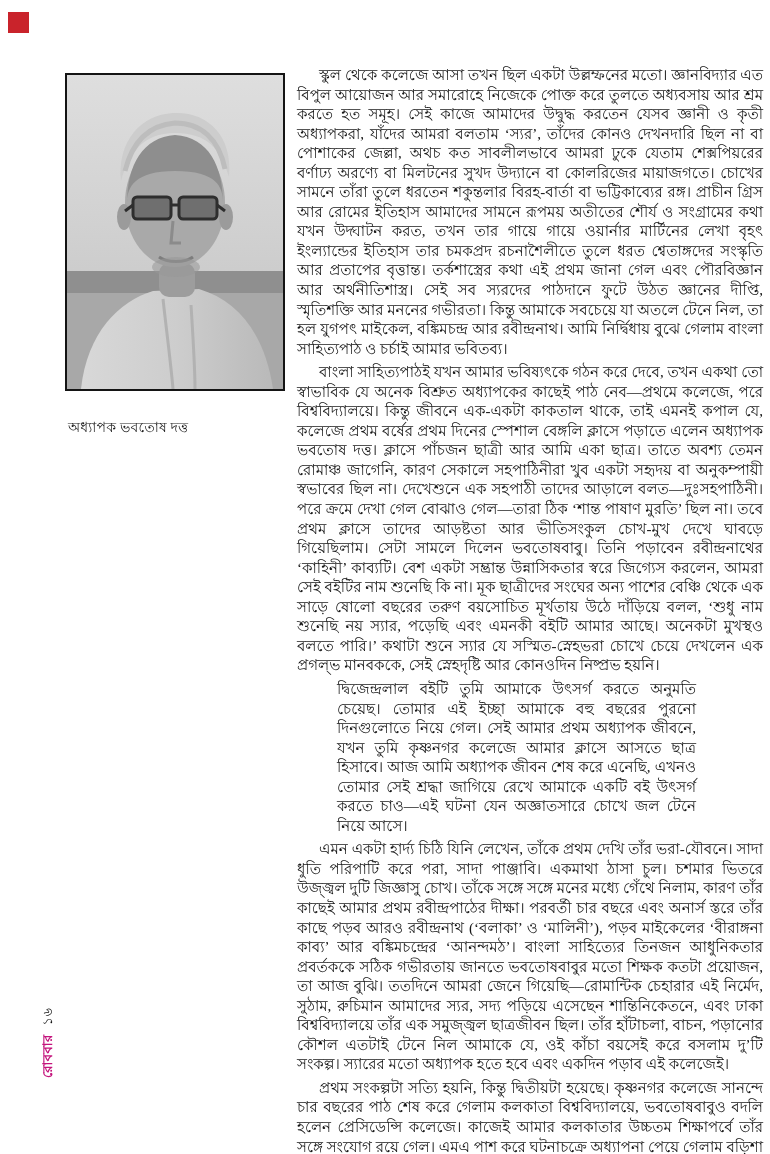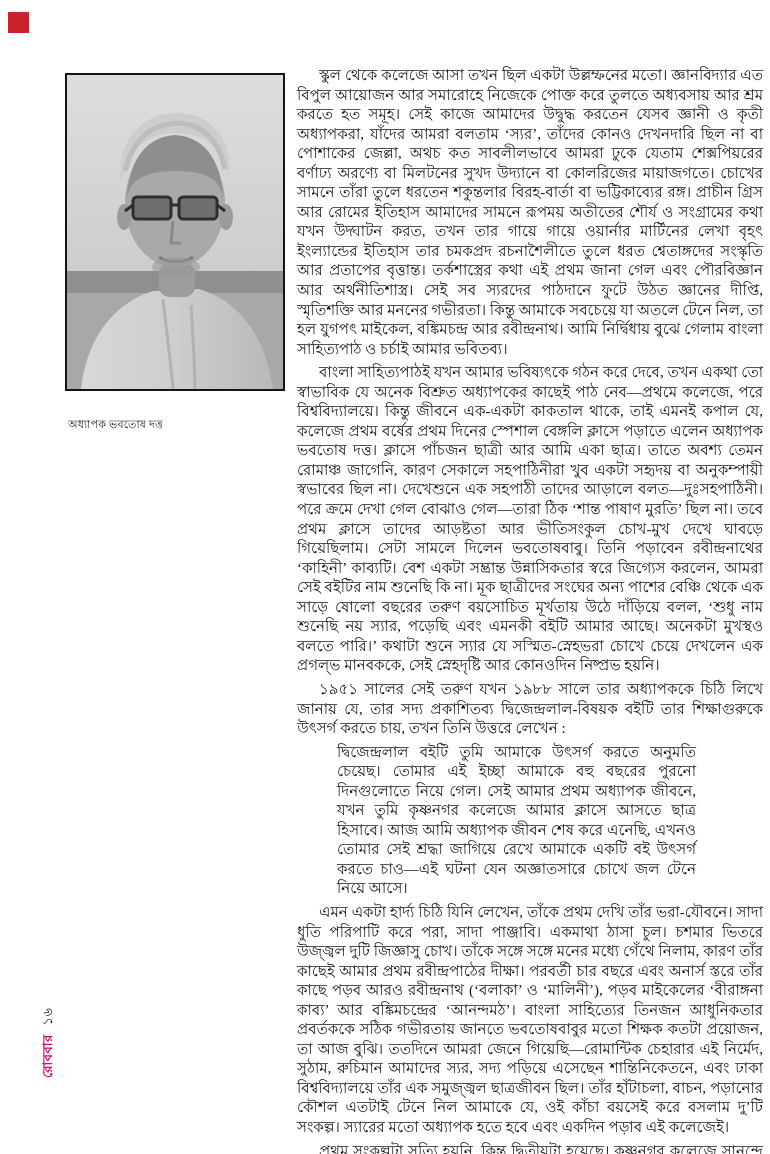--- a/index.html
+++ b/index.html
@@ -20,21 +20,21 @@
   
   .photo-frame{
     position:absolute;left:65px;top:73px;
     width:216px;height:314px;
     border:2px solid #141414;
     background:#d9d9d9;
   }
   .photo-frame svg{display:block;width:100%;height:100%;}
   .photo-caption{
     position:absolute;left:68px;top:416px;
-    font-size:11px;color:#1c1c1c;
+    font-size:14px;color:#1c1c1c;
     letter-spacing:.2px;
     font-family:"Liberation Serif","DejaVu Serif",serif;
   }
   
   .article{
     position:absolute;left:293px;top:62px;
     width:474px;
     font-size:15px;line-height:19.55px;
     text-align:justify;
   }
@@ -106,21 +106,20 @@
       <path d="M92 182 C100 188 118 188 126 182" fill="none" stroke="#7d7d7d" stroke-width="3"></path>
       <ellipse cx="109" cy="192" rx="24" ry="10" fill="#989898" opacity="0.55"></ellipse>
     </svg>
   </div>
 
   <div class="photo-caption">অধ্যাপক ভবতোষ দত্ত</div>
 
   <div class="article">
     <p>স্কুল থেকে কলেজে আসা তখন ছিল একটা উল্লম্ফনের মতো। জ্ঞানবিদ্যার এত বিপুল আয়োজন আর সমারোহে নিজেকে পোক্ত করে তুলতে অধ্যবসায় আর শ্রম করতে হত সমূহ। সেই কাজে আমাদের উদ্বুদ্ধ করতেন যেসব জ্ঞানী ও কৃতী অধ্যাপকরা, যাঁদের আমরা বলতাম ‘স্যর’, তাঁদের কোনও দেখনদারি ছিল না বা পোশাকের জেল্লা, অথচ কত সাবলীলভাবে আমরা ঢুকে যেতাম শেক্সপিয়রের বর্ণাঢ্য অরণ্যে বা মিলটনের সুখদ উদ্যানে বা কোলরিজের মায়াজগতে। চোখের সামনে তাঁরা তুলে ধরতেন শকুন্তলার বিরহ-বার্তা বা ভট্টিকাব্যের রঙ্গ। প্রাচীন গ্রিস আর রোমের ইতিহাস আমাদের সামনে রূপময় অতীতের শৌর্য ও সংগ্রামের কথা যখন উদ্ঘাটন করত, তখন তার গায়ে গায়ে ওয়ার্নার মার্টিনের লেখা বৃহৎ ইংল্যান্ডের ইতিহাস তার চমকপ্রদ রচনাশৈলীতে তুলে ধরত শ্বেতাঙ্গদের সংস্কৃতি আর প্রতাপের বৃত্তান্ত। তর্কশাস্ত্রের কথা এই প্রথম জানা গেল এবং পৌরবিজ্ঞান আর অর্থনীতিশাস্ত্র। সেই সব স্যরদের পাঠদানে ফুটে উঠত জ্ঞানের দীপ্তি, স্মৃতিশক্তি আর মননের গভীরতা। কিন্তু আমাকে সবচেয়ে যা অতলে টেনে নিল, তা হল যুগপৎ মাইকেল, বঙ্কিমচন্দ্র আর রবীন্দ্রনাথ। আমি নির্দ্বিধায় বুঝে গেলাম বাংলা সাহিত্যপাঠ ও চর্চাই আমার ভবিতব্য।</p>
     <p>বাংলা সাহিত্যপাঠই যখন আমার ভবিষ্যৎকে গঠন করে দেবে, তখন একথা তো স্বাভাবিক যে অনেক বিশ্রুত অধ্যাপকের কাছেই পাঠ নেব—প্রথমে কলেজে, পরে বিশ্ববিদ্যালয়ে। কিন্তু জীবনে এক-একটা কাকতাল থাকে, তাই এমনই কপাল যে, কলেজে প্রথম বর্ষের প্রথম দিনের স্পেশাল বেঙ্গলি ক্লাসে পড়াতে এলেন অধ্যাপক ভবতোষ দত্ত। ক্লাসে পাঁচজন ছাত্রী আর আমি একা ছাত্র। তাতে অবশ্য তেমন রোমাঞ্চ জাগেনি, কারণ সেকালে সহপাঠিনীরা খুব একটা সহৃদয় বা অনুকম্পায়ী স্বভাবের ছিল না। দেখেশুনে এক সহপাঠী তাদের আড়ালে বলত—দুঃসহপাঠিনী। পরে ক্রমে দেখা গেল বোঝাও গেল—তারা ঠিক ‘শান্ত পাষাণ মুরতি’ ছিল না। তবে প্রথম ক্লাসে তাদের আড়ষ্টতা আর ভীতিসংকুল চোখ-মুখ দেখে ঘাবড়ে গিয়েছিলাম। সেটা সামলে দিলেন ভবতোষবাবু। তিনি পড়াবেন রবীন্দ্রনাথের ‘কাহিনী’ কাব্যটি। বেশ একটা সম্ভ্রান্ত উন্নাসিকতার স্বরে জিগ্যেস করলেন, আমরা সেই বইটির নাম শুনেছি কি না। মূক ছাত্রীদের সংঘের অন্য পাশের বেঞ্চি থেকে এক সাড়ে ষোলো বছরের তরুণ বয়সোচিত মূর্খতায় উঠে দাঁড়িয়ে বলল, ‘শুধু নাম শুনেছি নয় স্যার, পড়েছি এবং এমনকী বইটি আমার আছে। অনেকটা মুখস্থও বলতে পারি।’ কথাটা শুনে স্যার যে সস্মিত-স্নেহভরা চোখে চেয়ে দেখলেন এক প্রগল্ভ মানবককে, সেই স্নেহদৃষ্টি আর কোনওদিন নিষ্প্রভ হয়নি।</p>
-    <p>১৯৫১ সালের সেই তরুণ যখন ১৯৮৮ সালে তার অধ্যাপককে চিঠি লিখে জানায় যে, তার সদ্য প্রকাশিতব্য দ্বিজেন্দ্রলাল-বিষয়ক বইটি তার শিক্ষাগুরুকে উৎসর্গ করতে চায়, তখন তিনি উত্তরে লেখেন :</p>
     <div class="quote">দ্বিজেন্দ্রলাল বইটি তুমি আমাকে উৎসর্গ করতে অনুমতি চেয়েছ। তোমার এই ইচ্ছা আমাকে বহু বছরের পুরনো দিনগুলোতে নিয়ে গেল। সেই আমার প্রথম অধ্যাপক জীবনে, যখন তুমি কৃষ্ণনগর কলেজে আমার ক্লাসে আসতে ছাত্র হিসাবে। আজ আমি অধ্যাপক জীবন শেষ করে এনেছি, এখনও তোমার সেই শ্রদ্ধা জাগিয়ে রেখে আমাকে একটি বই উৎসর্গ করতে চাও—এই ঘটনা যেন অজ্ঞাতসারে চোখে জল টেনে নিয়ে আসে।</div>
     <p>এমন একটা হার্দ্য চিঠি যিনি লেখেন, তাঁকে প্রথম দেখি তাঁর ভরা-যৌবনে। সাদা ধুতি পরিপাটি করে পরা, সাদা পাঞ্জাবি। একমাথা ঠাসা চুল। চশমার ভিতরে উজ্জ্বল দুটি জিজ্ঞাসু চোখ। তাঁকে সঙ্গে সঙ্গে মনের মধ্যে গেঁথে নিলাম, কারণ তাঁর কাছেই আমার প্রথম রবীন্দ্রপাঠের দীক্ষা। পরবর্তী চার বছরে এবং অনার্স স্তরে তাঁর কাছে পড়ব আরও রবীন্দ্রনাথ (‘বলাকা’ ও ‘মালিনী’), পড়ব মাইকেলের ‘বীরাঙ্গনা কাব্য’ আর বঙ্কিমচন্দ্রের ‘আনন্দমঠ’। বাংলা সাহিত্যের তিনজন আধুনিকতার প্রবর্তককে সঠিক গভীরতায় জানতে ভবতোষবাবুর মতো শিক্ষক কতটা প্রয়োজন, তা আজ বুঝি। ততদিনে আমরা জেনে গিয়েছি—রোমান্টিক চেহারার এই নির্মেদ, সুঠাম, রুচিমান আমাদের স্যর, সদ্য পড়িয়ে এসেছেন শান্তিনিকেতনে, এবং ঢাকা বিশ্ববিদ্যালয়ে তাঁর এক সমুজ্জ্বল ছাত্রজীবন ছিল। তাঁর হাঁটাচলা, বাচন, পড়ানোর কৌশল এতটাই টেনে নিল আমাকে যে, ওই কাঁচা বয়সেই করে বসলাম দু’টি সংকল্প। স্যারের মতো অধ্যাপক হতে হবে এবং একদিন পড়াব এই কলেজেই।</p>
     <p>প্রথম সংকল্পটা সত্যি হয়নি, কিন্তু দ্বিতীয়টা হয়েছে। কৃষ্ণনগর কলেজে সানন্দে চার বছরের পাঠ শেষ করে গেলাম কলকাতা বিশ্ববিদ্যালয়ে, ভবতোষবাবুও বদলি হলেন প্রেসিডেন্সি কলেজে। কাজেই আমার কলকাতার উচ্চতম শিক্ষাপর্বে তাঁর সঙ্গে সংযোগ রয়ে গেল। এমএ পাশ করে ঘটনাচক্রে অধ্যাপনা পেয়ে গেলাম বড়িশা বিবেকানন্দ কলেজে। আশ্চর্য যে, তার কাছেই রায়বাহাদুর রোড বেহালায় ছিল স্যারের বাড়ি। কলেজ-ফেরত চলে যেতাম তাঁর কাছে। তাঁর আর বউদির মধুর দাম্পত্য-জীবনে তাঁদের দুইটি কন্যা জন্মের শুভসংবাদের সঙ্গে আমার যোগাযোগ থেকে গেল। অচিরে বছর দেড়েকের মধ্যে সরকারি কলেজে চাকরির জন্য নির্বাচিত হয়ে নিযুক্ত হলাম সেই বহুদিনের স্বপ্নিত</p>
   </div>
 
   <div class="spine">
     <span class="section">রোববার</span><span class="pagenum">১৬</span>
   </div>
 
 </div>

